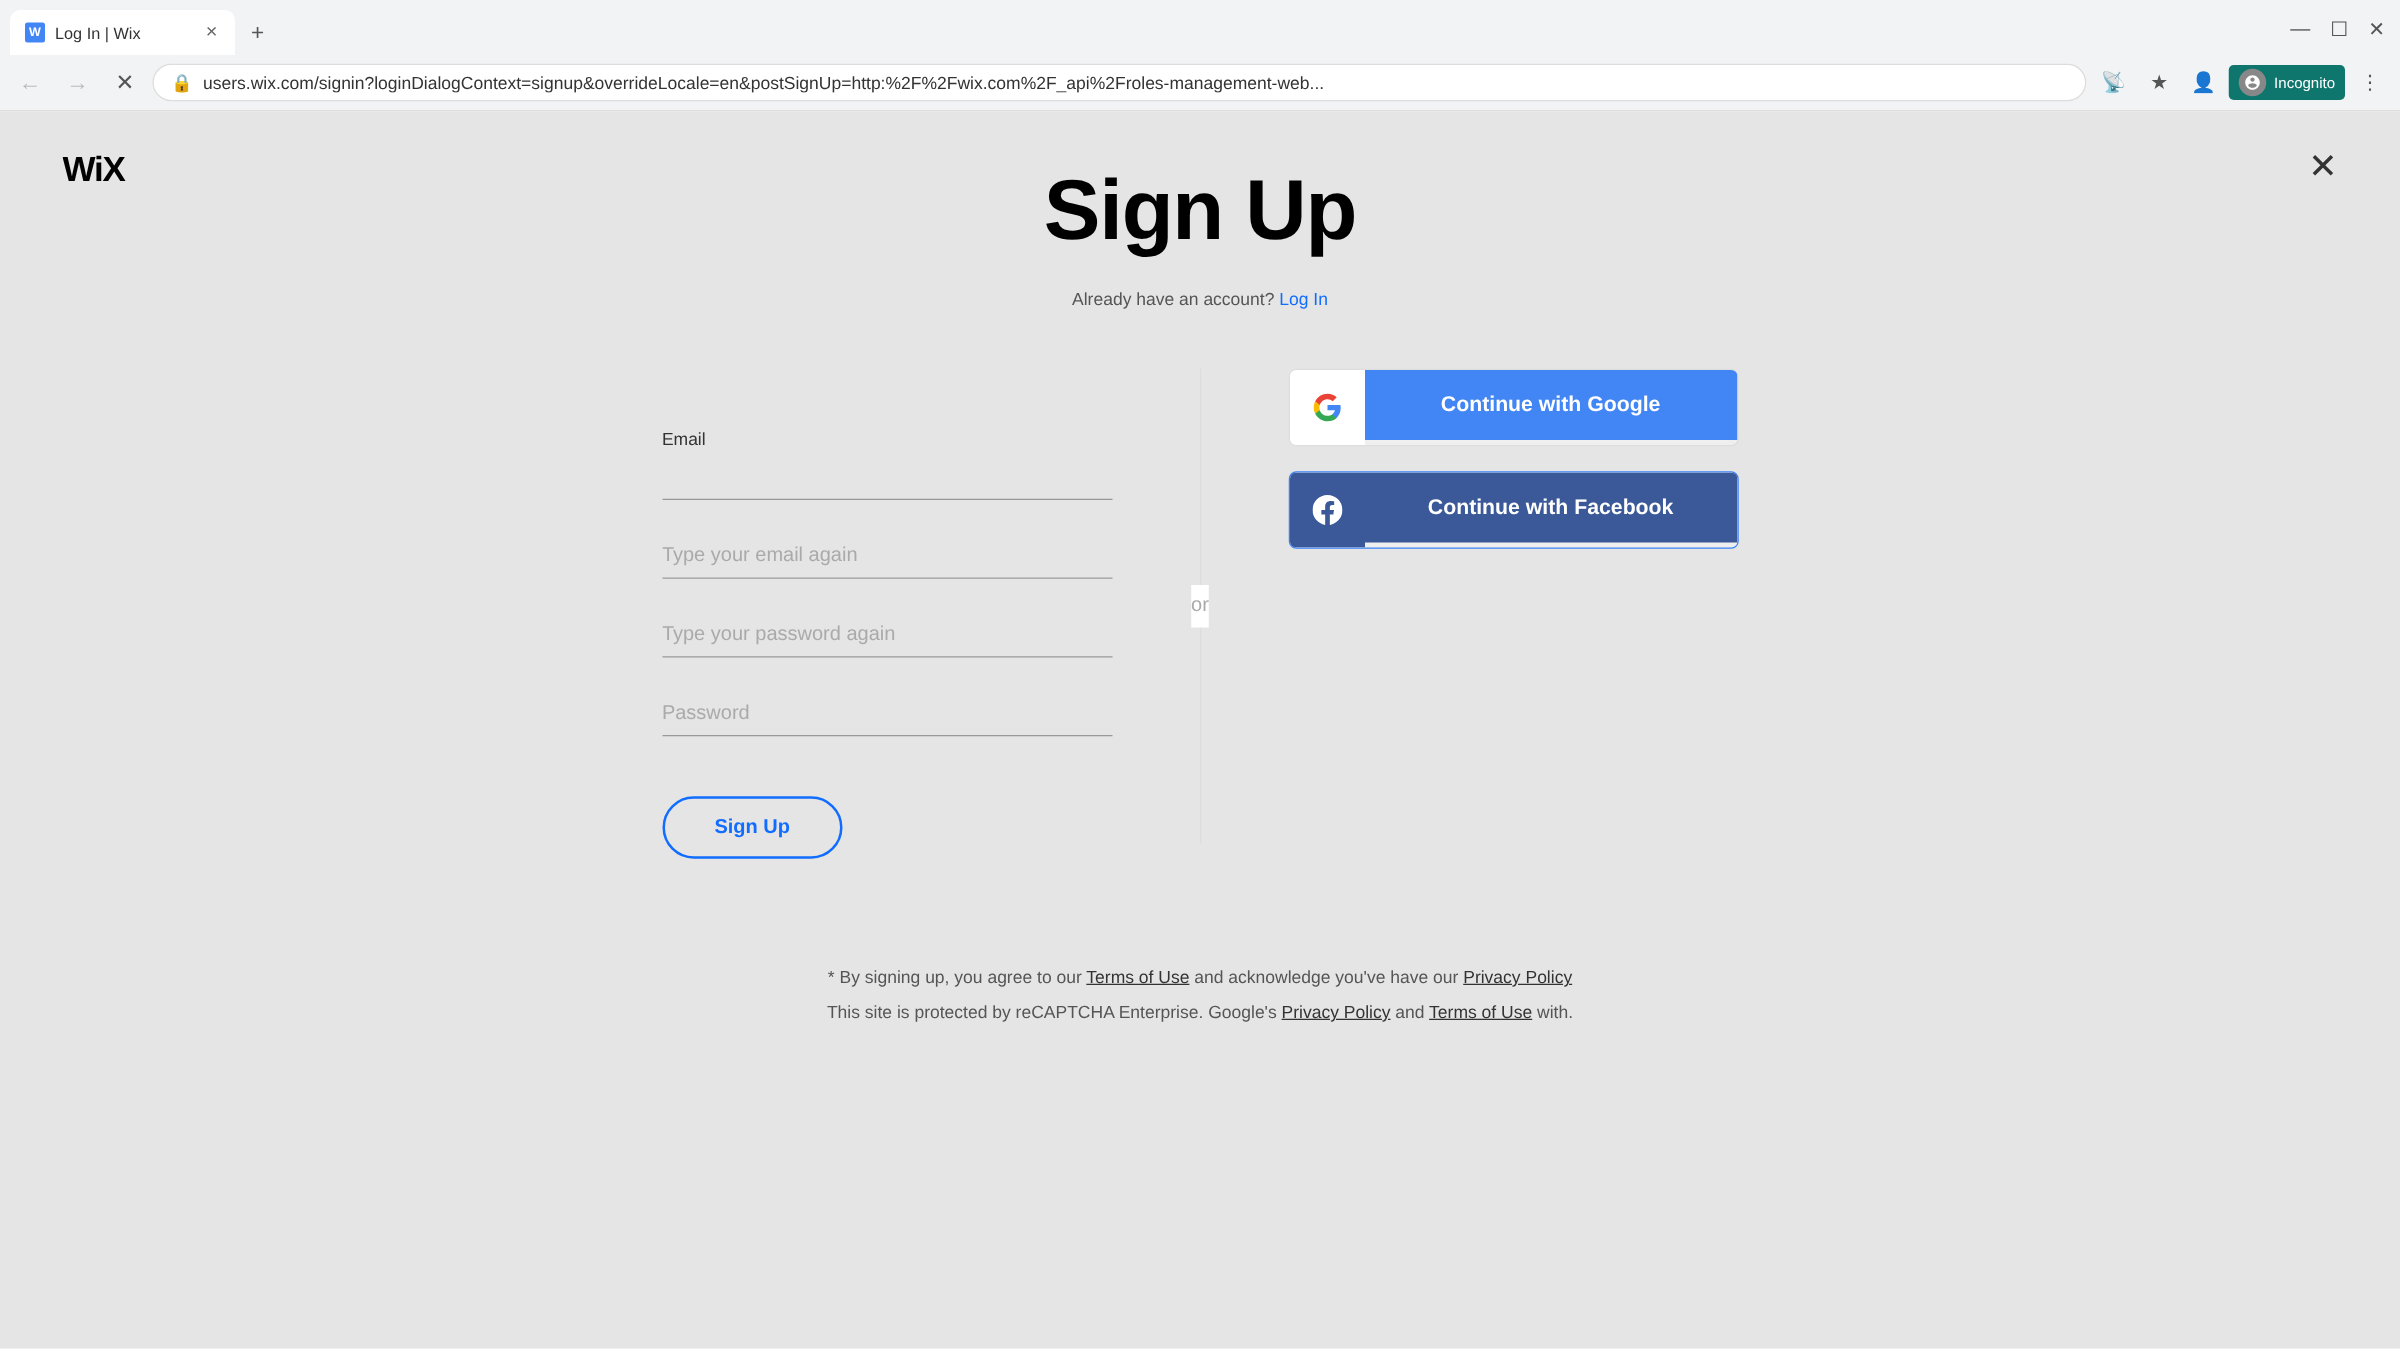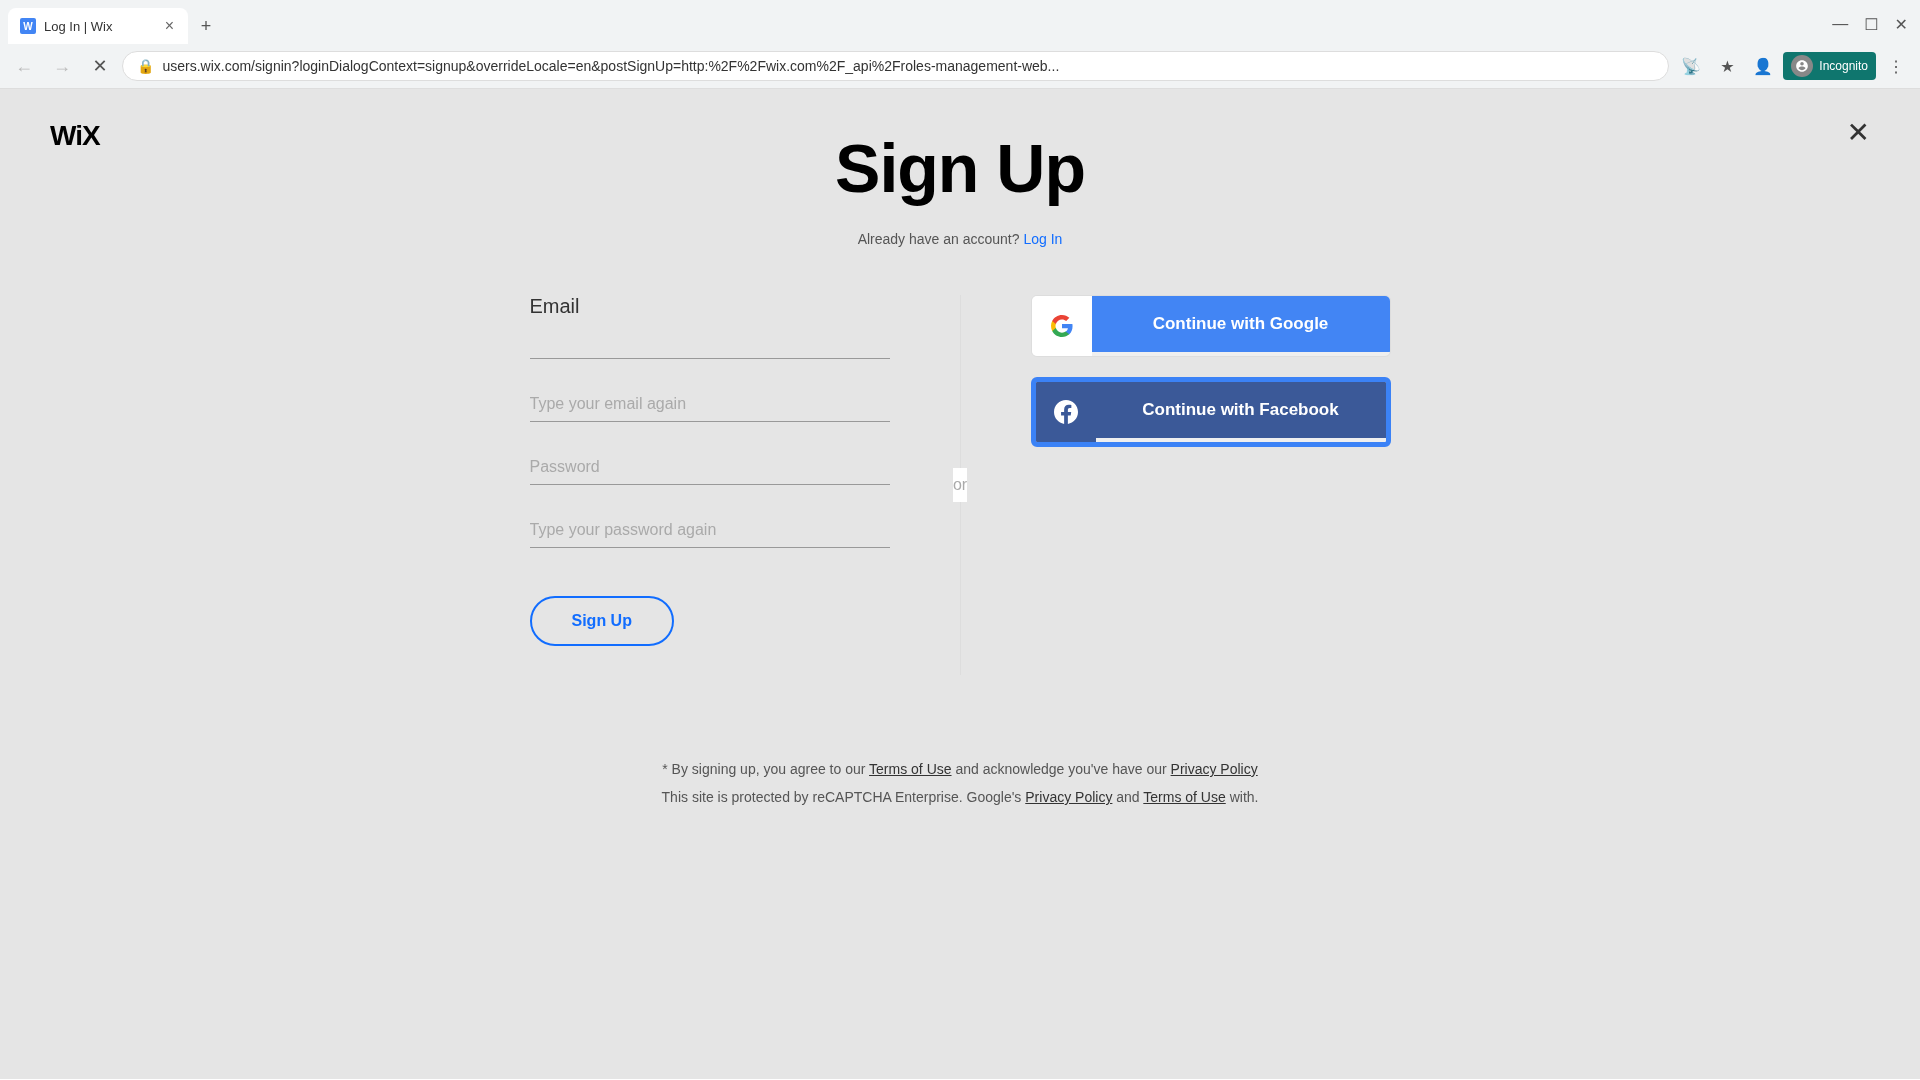--- a/index.html
+++ b/index.html
@@ -260,23 +260,24 @@
       justify-content: center;
       gap: 20px;
       padding-left: 60px;
     }
 
     .form-field {
       margin-bottom: 28px;
     }
 
     .field-label {
-      font-size: 20px;
+      font-size: 14px;
       color: #333;
       margin-bottom: 6px;
+      margin-top: 48px;
     }
 
     .field-input {
       width: 100%;
       border: none;
       border-bottom: 1px solid #999;
       padding: 8px 0;
       font-size: 16px;
       color: #333;
       outline: none;
@@ -330,21 +331,21 @@
       font-size: 17px;
       font-weight: 600;
     }
 
     .google-btn .social-btn-icon { background: #fff; }
     .google-btn .social-btn-label { background: #4285f4; }
     .google-btn { border: 1px solid #ddd; }
 
     .facebook-btn .social-btn-icon { background: #3b5998; }
     .facebook-btn .social-btn-label { background: #3b5998; }
-    .facebook-btn { border: 5px solid #3b82f6; }
+    .facebook-btn { border: 1px solid #3b82f6; }
 
     
     .g-logo {
       width: 24px;
       height: 24px;
     }
 
     
     .fb-logo {
       width: 26px;
@@ -443,25 +444,25 @@
       <div class="form-field">
         <div class="field-label">Email</div>
         <input class="field-input" type="email" placeholder="" style="">
       </div>
 
       <div class="form-field">
         <input class="field-input" type="email" placeholder="Type your email again" style="">
       </div>
 
       <div class="form-field">
+        <input class="field-input" type="password" placeholder="Type your password again" style="">
+      </div>
+
+      <div class="form-field">
         <input class="field-input" type="password" placeholder="Password" style="">
-      </div>
-
-      <div class="form-field">
-        <input class="field-input" type="password" placeholder="Type your password again" style="">
       </div>
 
       <button class="signup-btn">Sign Up</button>
     </div>
 
     <div style="display:flex;flex-direction:column;align-items:center;justify-content:center;padding:0 10px;position:relative;">
       <div style="width:1px;height:380px;background:#ddd;"></div>
       <div style="position:absolute;background:#fff;padding:8px 0;font-size:16px;color:#aaa;">or</div>
     </div>
 

